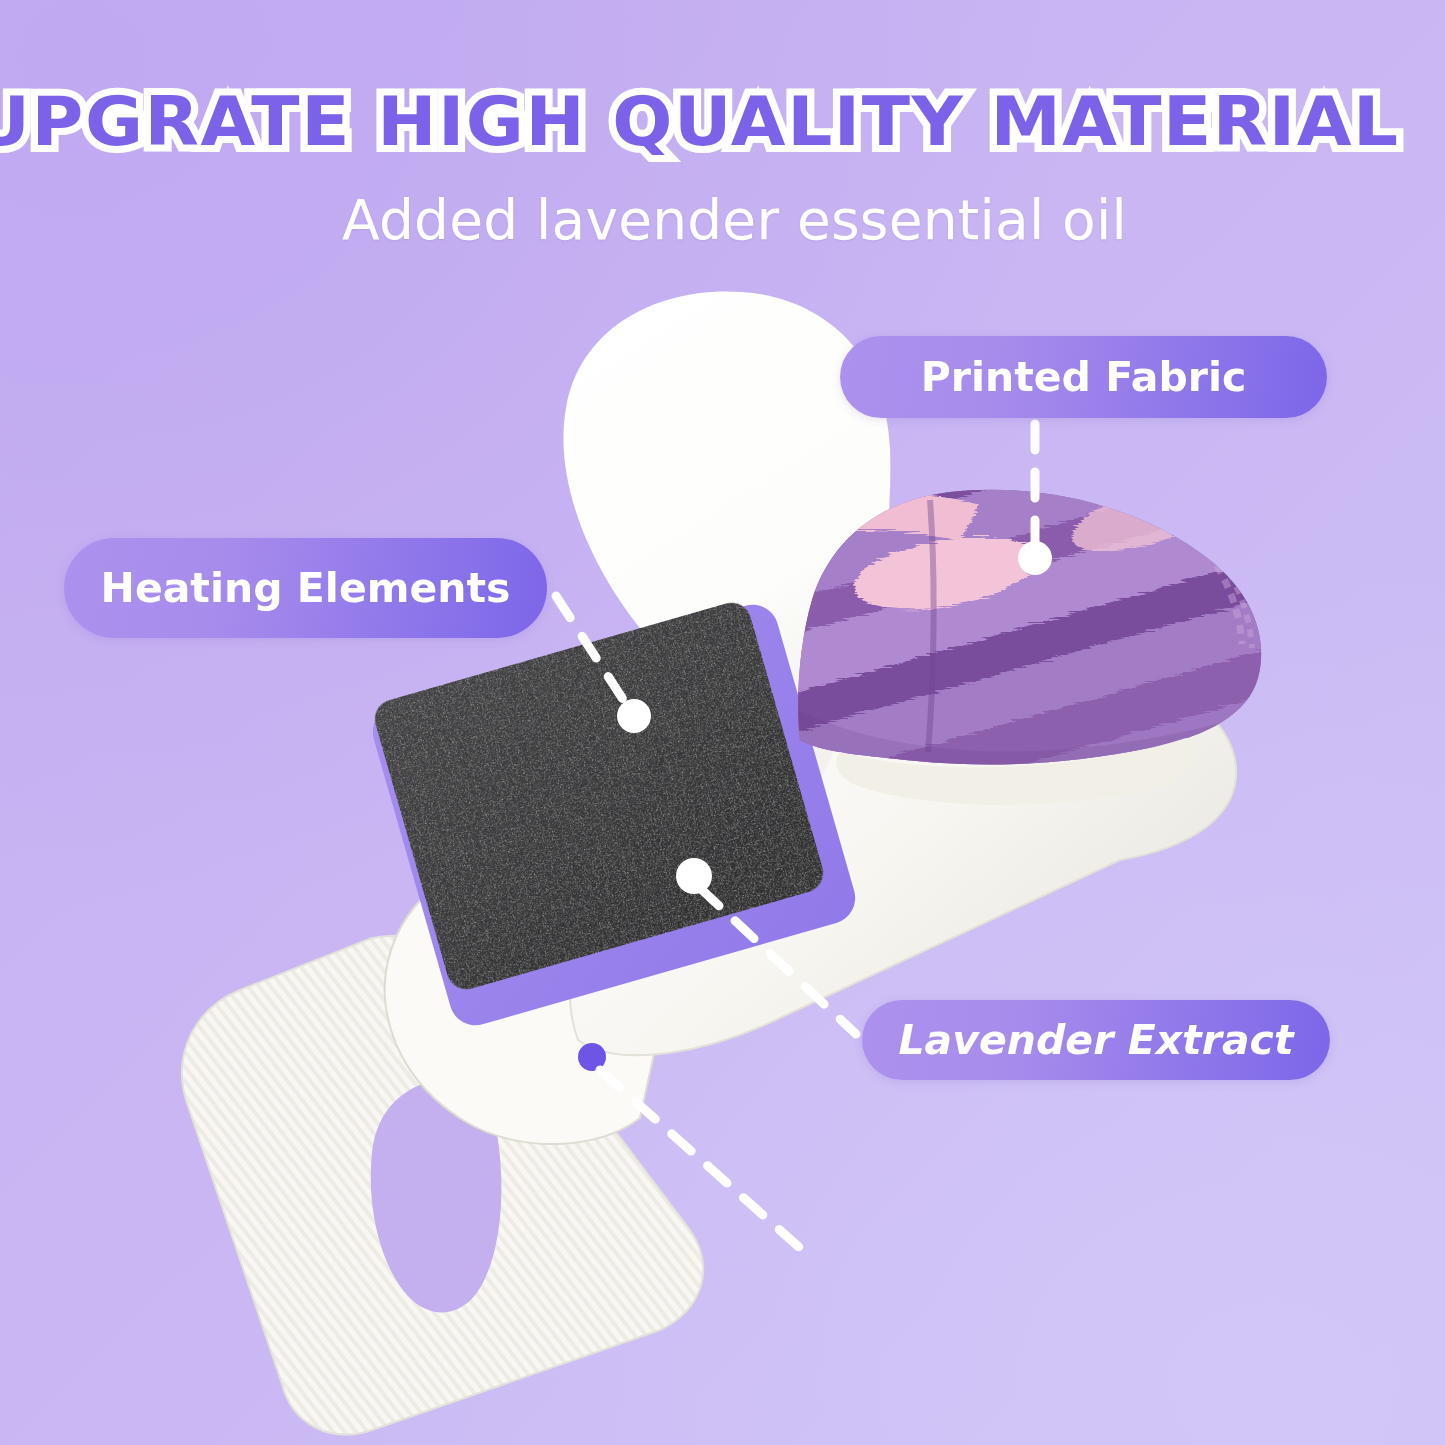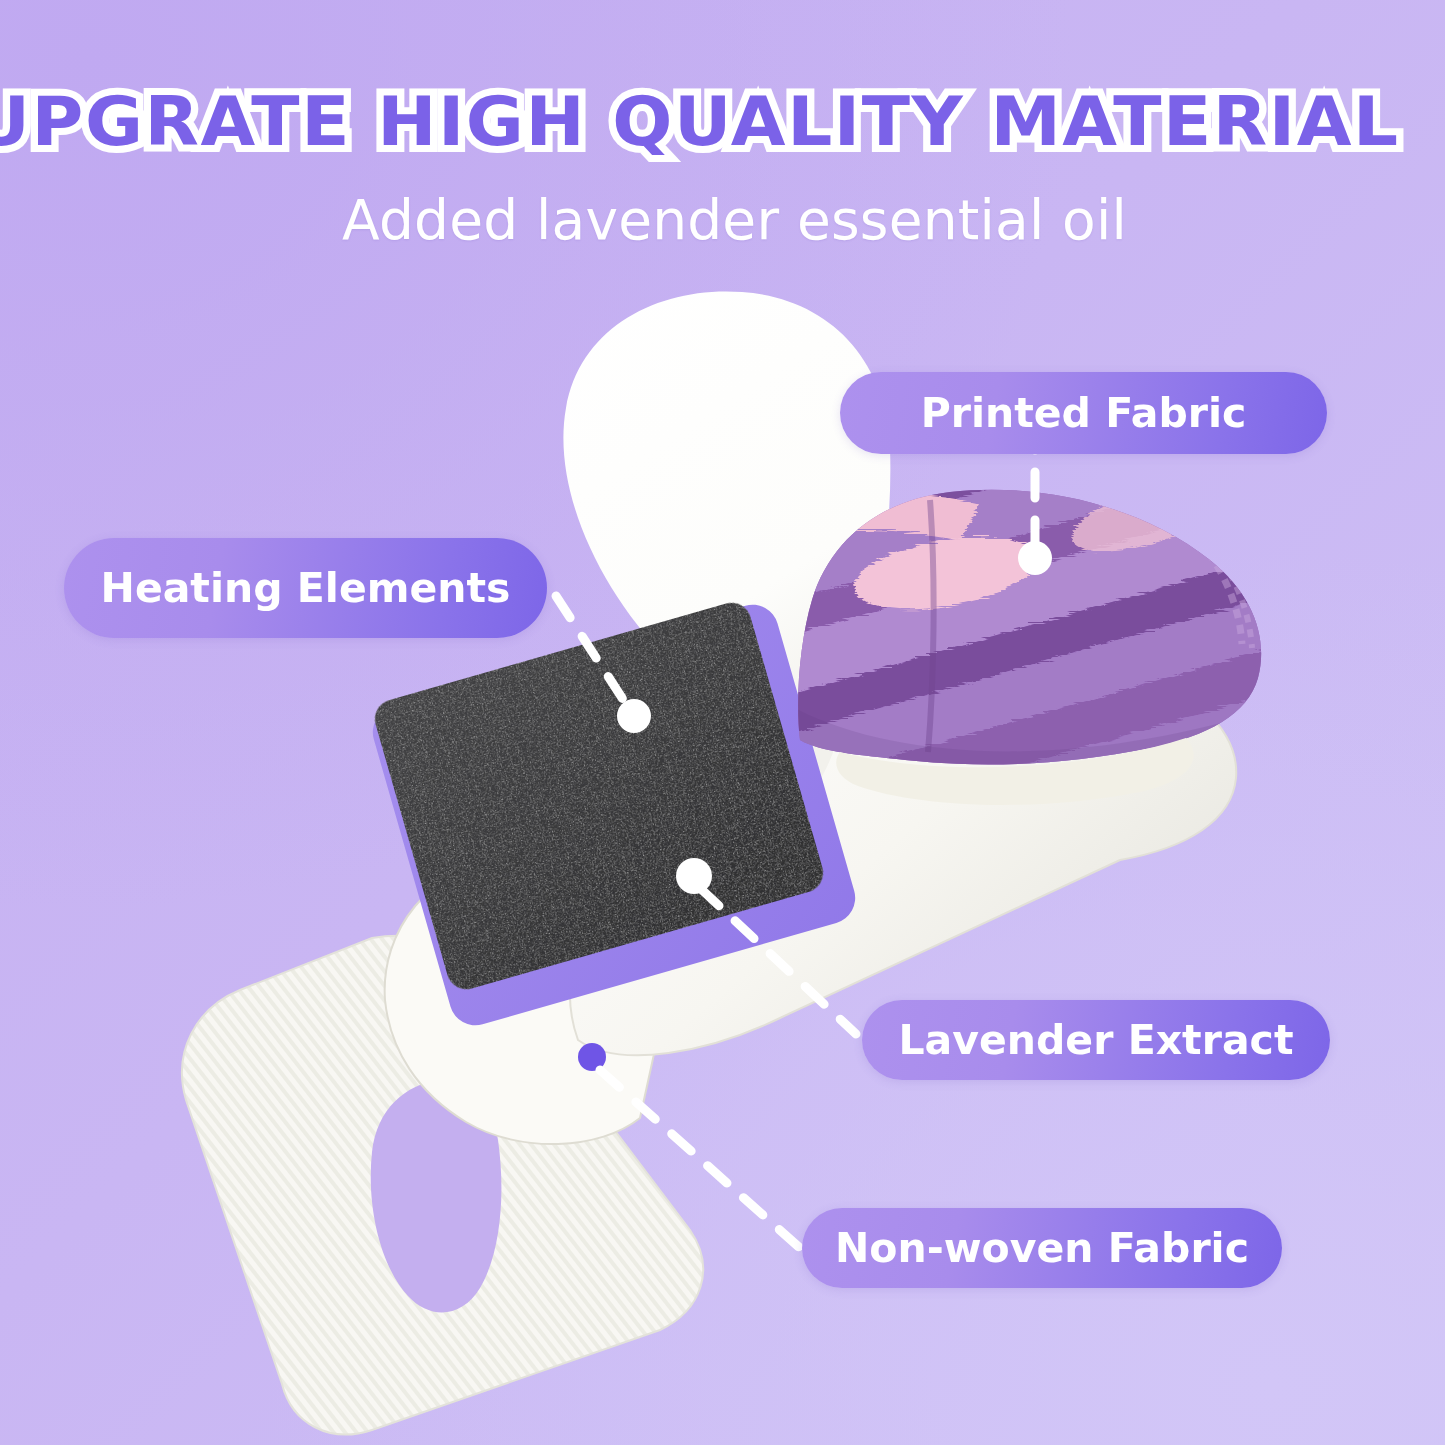--- a/index.html
+++ b/index.html
@@ -54,23 +54,23 @@
     background:linear-gradient(100deg,#ad91ee 0%,#a88cec 32%,#8a73ea 78%,#7d66e8 100%);
     box-shadow:0 2px 10px rgba(110,85,190,.16);
     color:#fff;
     font-family:"DejaVu Sans", sans-serif;
     font-weight:700;
     white-space:nowrap;
     box-sizing:border-box;
   }
   .pill span{display:block;}
 
-  #pill-printed   {left:840px; top:336px;  width:487px; height:82px;  font-size:41px;margin-top:36px;}
+  #pill-printed   {left:840px; top:336px;  width:487px; height:82px;  font-size:41px;}
   #pill-heating   {left:64px;  top:538px;  width:483px; height:100px;  font-size:41px;}
-  #pill-lavender  {left:862px; top:1000px; width:468px; height:80px;  font-size:41px;}
+  #pill-lavender  {left:862px; top:1000px; width:468px; height:80px;  font-size:41px;font-style:italic;}
   #pill-nonwoven  {left:802px; top:1208px; width:480px; height:80px;  font-size:41px;}
 
   
   .art{position:absolute;inset:0;}
 </style>
 </head>
 <body>
 
 <div id="stage">
 
@@ -261,17 +261,14 @@
   </div>
 
   <div class="pill" id="pill-heating">
     <span>Heating Elements</span>
   </div>
 
   <div class="pill" id="pill-lavender">
     <span>Lavender Extract</span>
   </div>
 
-  <div class="pill" id="pill-nonwoven">
-    <span>Non-woven Fabric</span>
-  </div>
 
 </div>
 
 </body></html>

